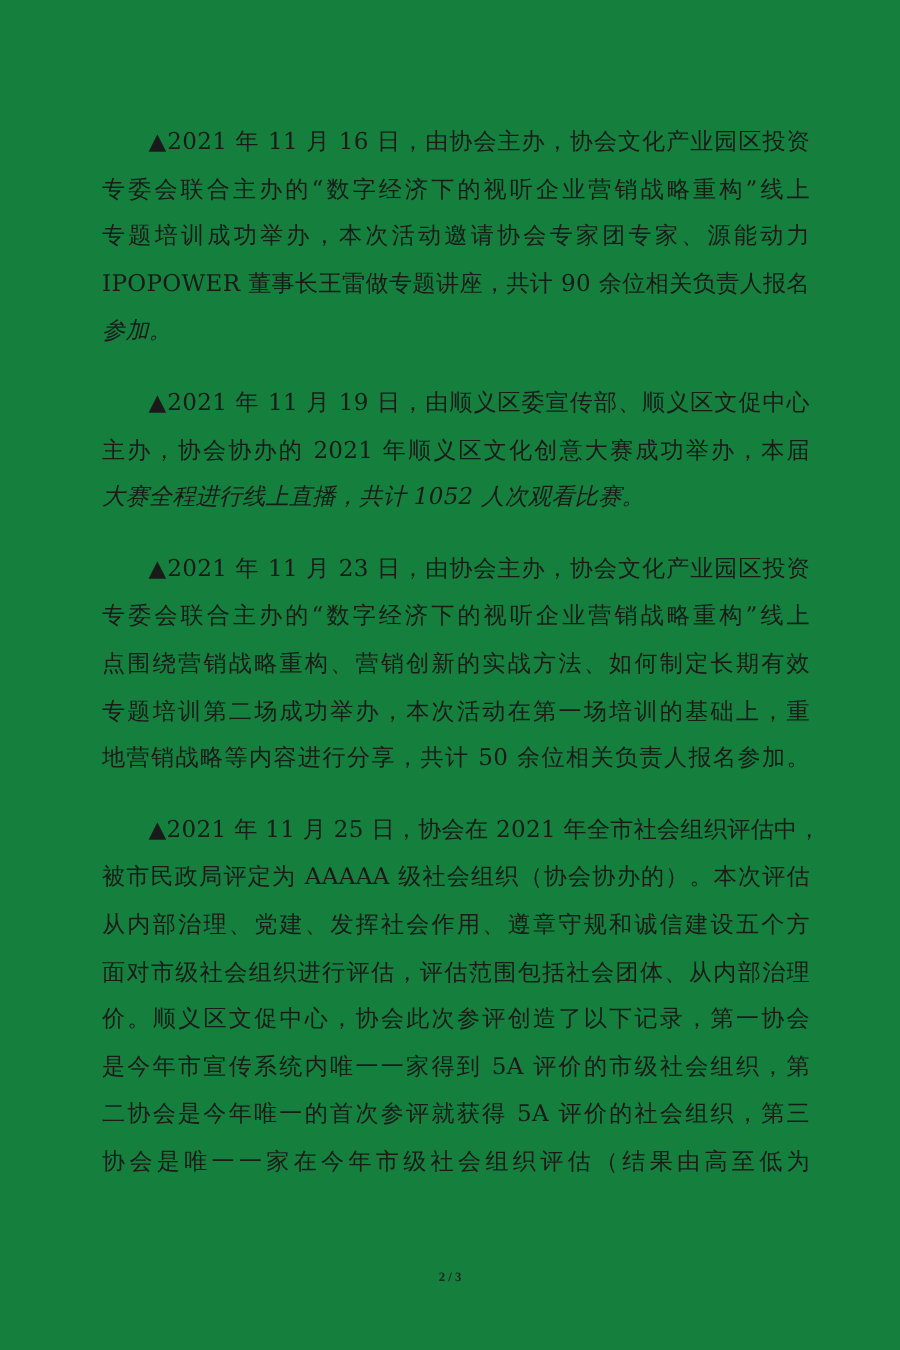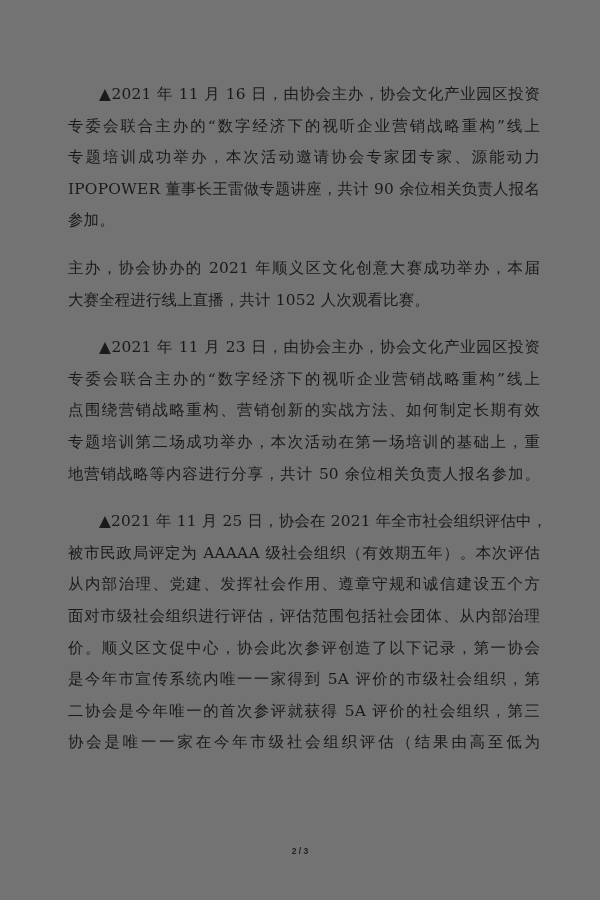--- a/index.html
+++ b/index.html
@@ -1,61 +1,62 @@
 <!DOCTYPE html>
 <html><head>
 <meta charset="utf-8">
 <style>
   html, body { margin: 0; padding: 0; background: #ffffff; }
   body { width: 600px; height: 900px; position: relative; overflow: hidden;
          font-family: "DejaVu Serif", "Liberation Serif", serif; color: #1a1a1a; }
-  .page { position: absolute; left: 0; top: 0; width: 600px; height: 900px; background: #737373; }
+  .page { position: absolute; left: 0; top: 0; width: 600px; height: 900px; background: #15803d; }
   .content { position: absolute; left: 68px; top: 79px; width: 472px; }
   .para { margin: 0; }
   .line { display: block; height: 31.6px; line-height: 31.6px; font-size: 15.4px;
           white-space: nowrap; text-align: justify; text-align-last: justify; letter-spacing: 0.2px; }
-  .line.last { text-align-last: left; }
+  .line.last { text-align-last: left; font-style: italic; }
   .line.first { padding-left: 31px; }
   .gap { height: 16px; }
   .pagenum { position: absolute; left: 0; width: 600px; top: 846px; text-align: center;
-             font-family: Liberation Sans, sans-serif; font-size: 8.5px; font-weight: bold; color: #222; }
+             font-family: Liberation Serif, serif; font-size: 8.5px; font-weight: bold; color: #222; }
 </style>
 </head>
 <body>
 
 <div class="page">
   <div class="content">
 
     <div class="para">
       <span class="line first">▲2021 年 11 月 16 日，由协会主办，协会文化产业园区投资</span>
       <span class="line">专委会联合主办的“数字经济下的视听企业营销战略重构”线上</span>
       <span class="line">专题培训成功举办，本次活动邀请协会专家团专家、源能动力</span>
       <span class="line">IPOPOWER 董事长王雷做专题讲座，共计 90 余位相关负责人报名</span>
       <span class="line last">参加。</span>
     </div>
     <div class="gap"></div>
 
     <div class="para">
+      <span class="line first">▲2021 年 11 月 19 日，由顺义区委宣传部、顺义区文促中心</span>
       <span class="line">主办，协会协办的 2021 年顺义区文化创意大赛成功举办，本届</span>
       <span class="line last">大赛全程进行线上直播，共计 1052 人次观看比赛。</span>
     </div>
     <div class="gap"></div>
 
     <div class="para">
       <span class="line first">▲2021 年 11 月 23 日，由协会主办，协会文化产业园区投资</span>
       <span class="line">专委会联合主办的“数字经济下的视听企业营销战略重构”线上</span>
       <span class="line">点围绕营销战略重构、营销创新的实战方法、如何制定长期有效</span>
       <span class="line">专题培训第二场成功举办，本次活动在第一场培训的基础上，重</span>
       <span class="line">地营销战略等内容进行分享，共计 50 余位相关负责人报名参加。</span>
     </div>
     <div class="gap"></div>
 
     <div class="para">
       <span class="line first">▲2021 年 11 月 25 日，协会在 2021 年全市社会组织评估中，</span>
-      <span class="line">被市民政局评定为 AAAAA 级社会组织（有效期五年）。本次评估</span>
+      <span class="line">被市民政局评定为 AAAAA 级社会组织（协会协办的）。本次评估</span>
       <span class="line">从内部治理、党建、发挥社会作用、遵章守规和诚信建设五个方</span>
       <span class="line">面对市级社会组织进行评估，评估范围包括社会团体、从内部治理</span>
       <span class="line">价。顺义区文促中心，协会此次参评创造了以下记录，第一协会</span>
       <span class="line">是今年市宣传系统内唯一一家得到 5A 评价的市级社会组织，第</span>
       <span class="line">二协会是今年唯一的首次参评就获得 5A 评价的社会组织，第三</span>
       <span class="line">协会是唯一一家在今年市级社会组织评估（结果由高至低为</span>
     </div>
 
   </div>
 

